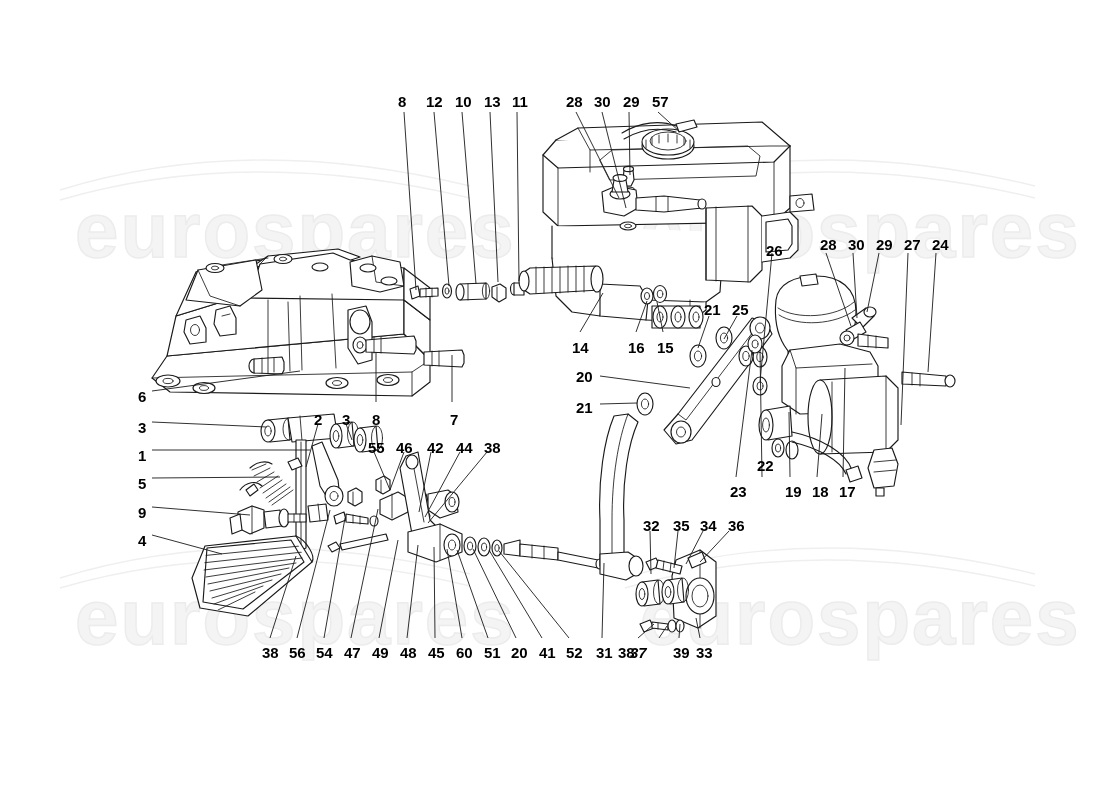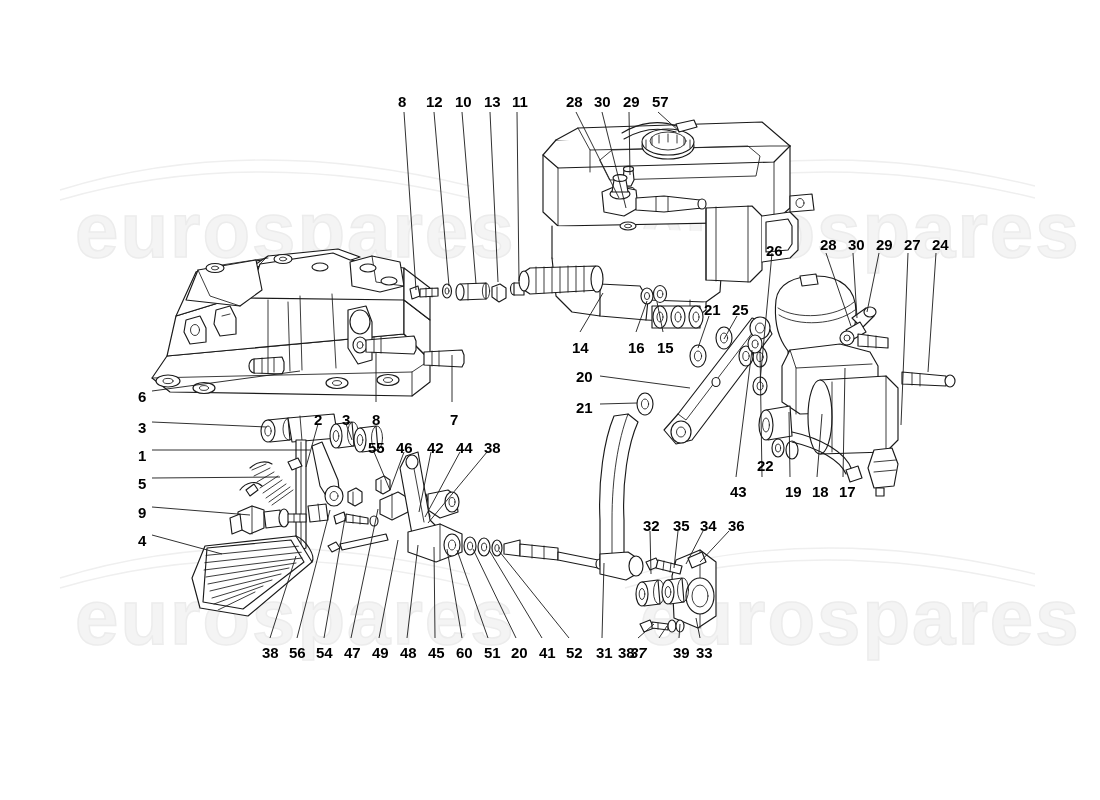--- a/index.html
+++ b/index.html
@@ -594,21 +594,21 @@
       <div class="lbl" style="left: 876px; top: 237px;">29</div>
       <div class="lbl" style="left: 904px; top: 237px;">27</div>
       <div class="lbl" style="left: 932px; top: 237px;">24</div>
       <div class="lbl" style="left: 572px; top: 340px;">14</div>
       <div class="lbl" style="left: 628px; top: 340px;">16</div>
       <div class="lbl" style="left: 657px; top: 340px;">15</div>
       <div class="lbl" style="left: 704px; top: 302px;">21</div>
       <div class="lbl" style="left: 732px; top: 302px;">25</div>
       <div class="lbl" style="left: 576px; top: 369px;">20</div>
       <div class="lbl" style="left: 576px; top: 400px;">21</div>
-      <div class="lbl" style="left: 730px; top: 484px;">43</div>
+      <div class="lbl" style="left: 730px; top: 484px;">23</div>
       <div class="lbl" style="left: 757px; top: 458px;">22</div>
       <div class="lbl" style="left: 785px; top: 484px;">19</div>
       <div class="lbl" style="left: 812px; top: 484px;">18</div>
       <div class="lbl" style="left: 839px; top: 484px;">17</div>
       <div class="lbl" style="left: 138px; top: 389px;">6</div>
       <div class="lbl" style="left: 138px; top: 420px;">3</div>
       <div class="lbl" style="left: 138px; top: 448px;">1</div>
       <div class="lbl" style="left: 138px; top: 476px;">5</div>
       <div class="lbl" style="left: 138px; top: 505px;">9</div>
       <div class="lbl" style="left: 138px; top: 533px;">4</div>

